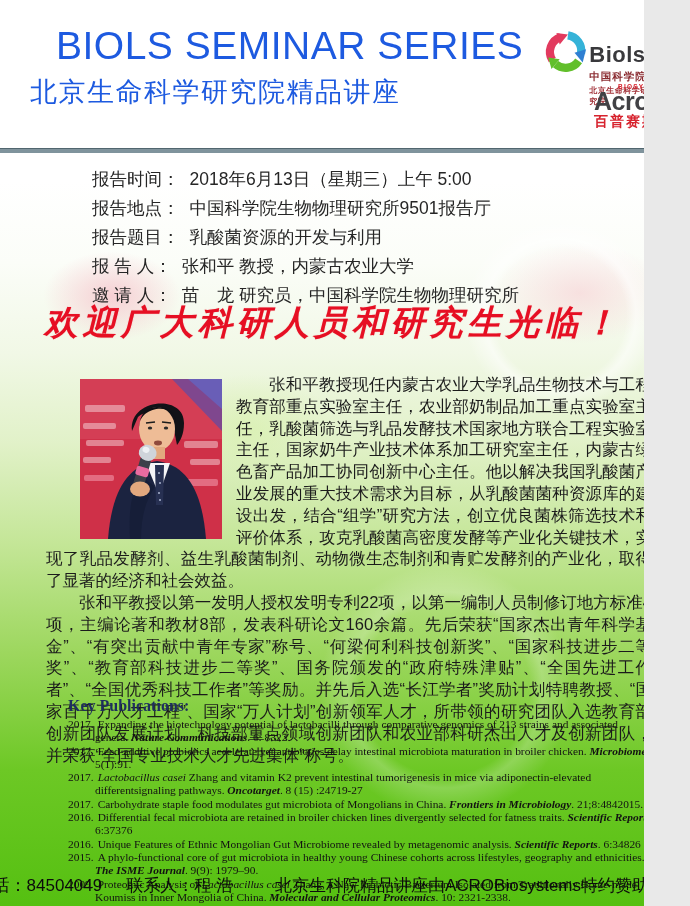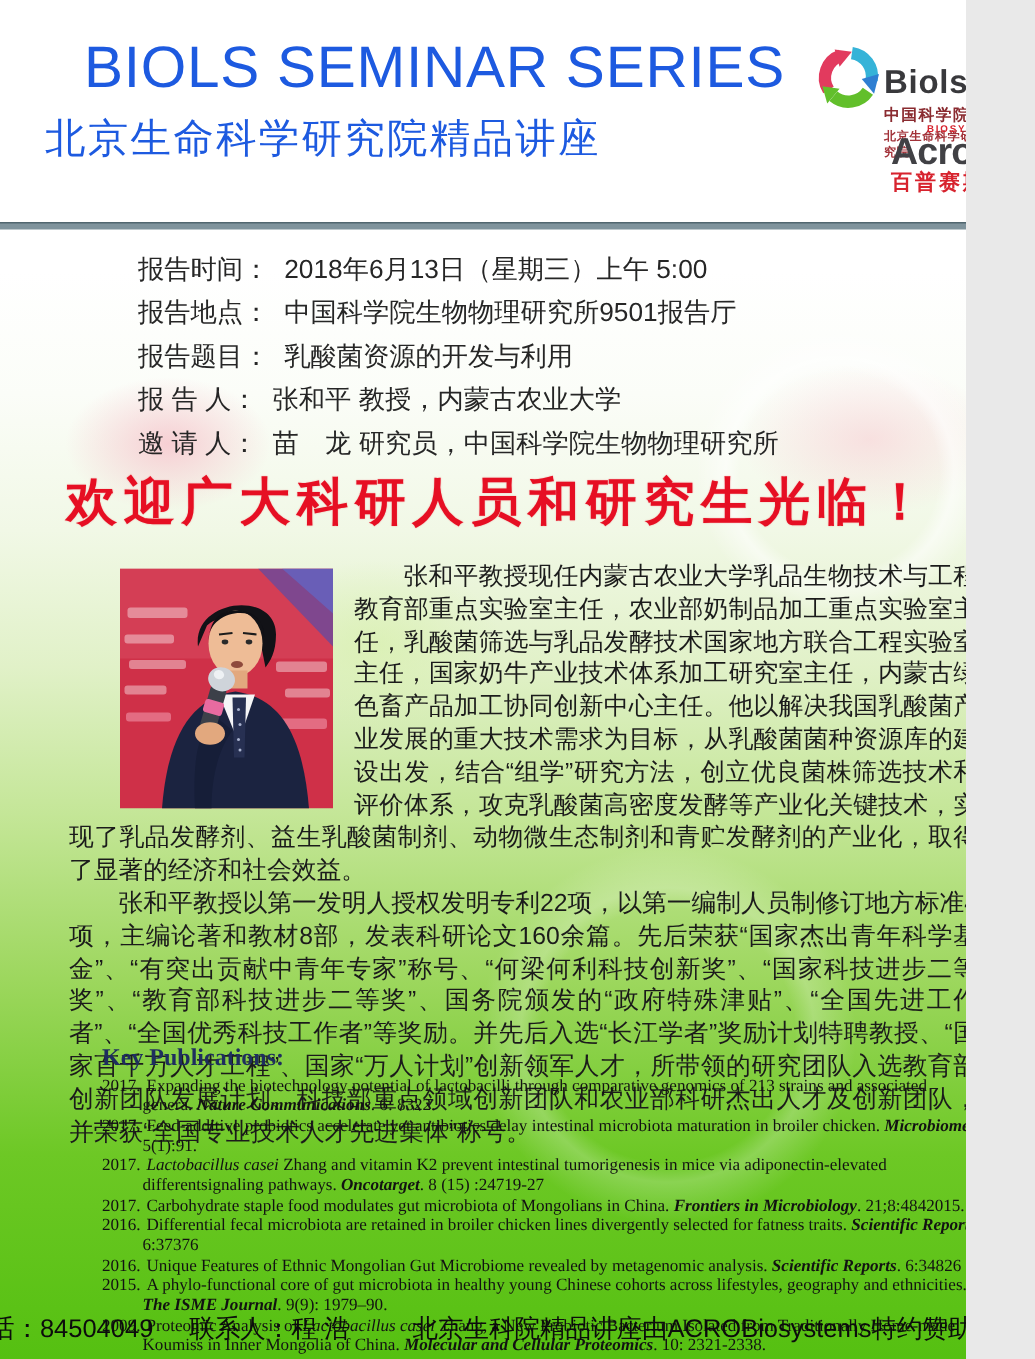--- a/index.html
+++ b/index.html
@@ -27,22 +27,22 @@
   .acro-word{font-size:25px;font-weight:bold;color:#414145;letter-spacing:-.5px;}
   .acro-dot{width:6px;height:6px;border-radius:50%;background:#d7232e;margin:1px 0 0 1px;display:inline-block;}
   .acro-cn{font-size:14px;font-weight:bold;color:#d7232e;letter-spacing:2px;margin-top:1px;}
   .divider{position:absolute;top:148px;left:0;width:690px;height:3.5px;background:#7f939c;border-top:1.5px solid #51666f;}
   
   .info{position:absolute;left:92px;top:167px;}
   .info-row{display:flex;font-size:17.5px;color:#262626;height:29px;align-items:flex-start;}
   .info-label{white-space:pre;}
   .info-value{margin-left:10px;white-space:pre;}
   
-  .welcome{position:absolute;left:44px;top:312px;width:620px;font-size:34px;font-weight:bold;color:#e60f23;letter-spacing:4.5px;white-space:nowrap;
-    text-shadow:0 0 1px rgba(230,15,35,.4);}
+  .welcome{position:absolute;left:44px;top:300px;width:620px;font-size:34px;font-weight:bold;color:#e60f23;letter-spacing:4.5px;white-space:nowrap;
+    text-shadow:0 0 1px rgba(230,15,35,.4);font-style:italic;}
   
   .bio{position:absolute;left:46px;top:374px;width:606px;font-size:16.5px;line-height:21.8px;color:#1b1b1b;text-align:justify;}
   .bio p{margin:0;text-indent:2em;}
   .photo{float:left;width:142px;height:160px;margin:5px 14px 4px 34px;display:block;}
   
   .pubs{position:absolute;left:68px;top:697px;width:586px;}
   .pubs-heading{font-family:"Liberation Serif",serif;font-size:16px;font-weight:bold;color:#1e2e5e;margin:0 0 3px 0;}
   .pub{font-family:"Liberation Serif",serif;font-size:11.4px;line-height:13.3px;color:#121212;margin:0;padding-left:27px;text-indent:-27px;}
   .pub .yr{padding-right:4px;}
   .pub-j{font-weight:bold;font-style:italic;}

